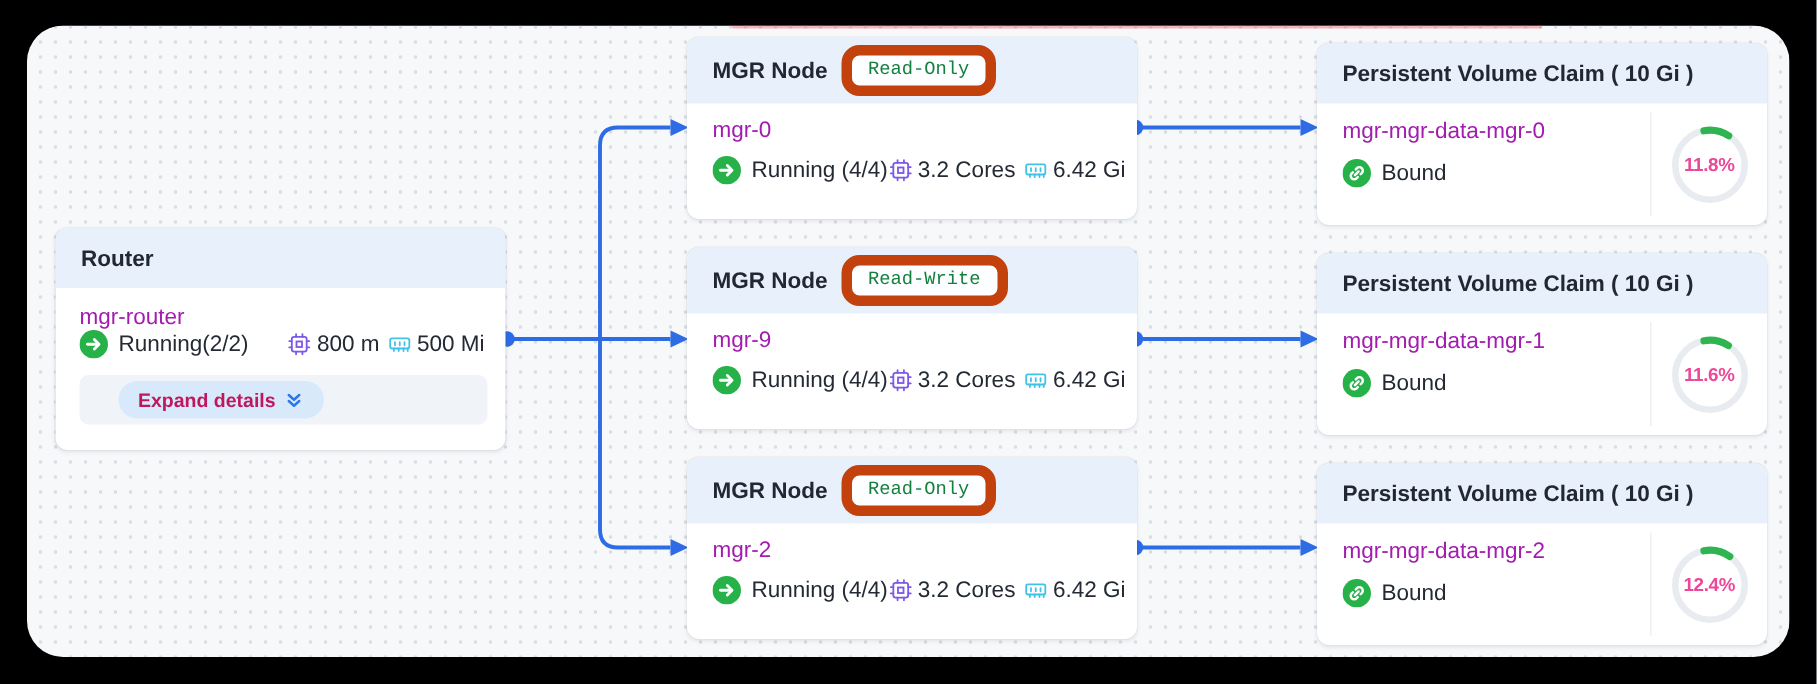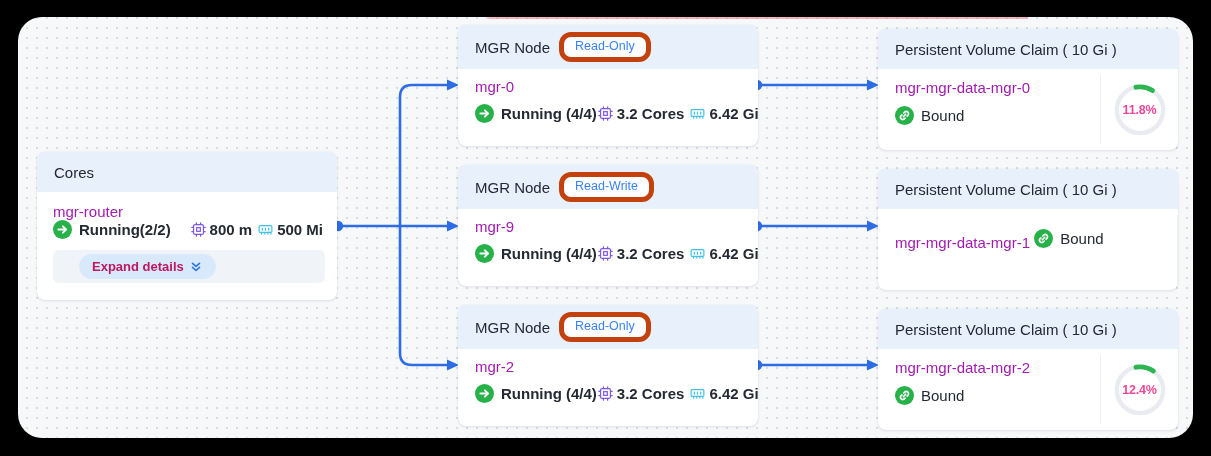--- a/index.html
+++ b/index.html
@@ -22,27 +22,27 @@
   svg.connectors{position:absolute;left:0;top:0;width:1175px;height:421px;pointer-events:none;}
 
   .card{
     position:absolute;width:300px;background:#fff;border-radius:8px;overflow:hidden;
     box-shadow:0 1px 3px rgba(25,39,62,.10), 0 0 1px rgba(25,39,62,.14);
     color:#242a33;font-size:15px;
   }
   .card-header{
     background:#e8f1fb;display:flex;align-items:center;gap:9px;padding:0 17px;
   }
-  .card-title{font-weight:400;font-size:15px;color:#222833;white-space:nowrap;}
+  .card-title{font-weight:700;font-size:15px;color:#222833;white-space:nowrap;}
   .badge{
-    font-size:12.5px;color:#3b82f6;border:5px solid #c2410c;border-radius:12px;
-    padding:2.5px 11px;background:#fdfeff;line-height:1.25;white-space:nowrap;
+    font-size:12.5px;color:#15803d;border:7px solid #c2410c;border-radius:12px;
+    padding:2.5px 11px;background:#fdfeff;line-height:1.25;white-space:nowrap;font-family:Liberation Mono, monospace;
   }
   .name-link{color:#a21caf;font-size:15px;text-decoration:none;cursor:pointer;display:inline-block;}
-  .status-row{display:flex;align-items:center;justify-content:space-between;font-weight:bold;}
+  .status-row{display:flex;align-items:center;justify-content:space-between;}
   .status{display:inline-flex;align-items:center;gap:7px;white-space:nowrap;}
   .resources{display:inline-flex;align-items:center;gap:3px;white-space:nowrap;}
   .resources .res-val{margin-right:2px;}
   .icon{display:inline-flex;flex:none;}
 
   
   .router-card{left:19px;top:135px;height:148px;}
   .router-card .card-header{height:40px;}
   .router-card .card-body{padding:11px 12px 0 16px;}
   .router-card .status-row{}
@@ -103,21 +103,21 @@
       <polygon points="441,209 429,203.4 429,214.6"></polygon>
       <polygon points="441,348 429,342.4 429,353.6"></polygon>
       <polygon points="861,68 849,62.4 849,73.6"></polygon>
       <polygon points="861,209 849,203.4 849,214.6"></polygon>
       <polygon points="861,348 849,342.4 849,353.6"></polygon>
     </g>
   </svg>
 
   <div class="card router-card">
     <div class="card-header">
-      <span class="card-title">Cores</span>
+      <span class="card-title">Router</span>
     </div>
     <div class="card-body">
       <a class="name-link">mgr-router</a>
       <div class="status-row">
         <span class="status">
           <span class="icon">
             <svg width="19" height="19" viewBox="0 0 20 20">
                 <circle cx="10" cy="10" r="10" fill="#27b149"></circle>
                 <path d="M5.6 10h7.6" stroke="#fff" stroke-width="2" stroke-linecap="round"></path>
                 <path d="M10.4 6.7 13.7 10l-3.3 3.3" stroke="#fff" stroke-width="2" fill="none" stroke-linecap="round" stroke-linejoin="round"></path>
@@ -323,20 +323,29 @@
                   <path d="M8.6 7.6H7.4a2.4 2.4 0 0 0 0 4.8h1.2"></path>
                   <path d="M11.4 7.6h1.2a2.4 2.4 0 0 1 0 4.8h-1.2"></path>
                   <path d="M8.2 10h3.6"></path>
                 </g>
               </svg>
           </span>
           <span>Bound</span>
         </div>
       </div>
       <div class="pvc-divider"></div>
+      <div class="pvc-right">
+        <div class="donut">
+          <svg width="54" height="54" viewBox="0 0 56 56">
+            <circle cx="28" cy="28" r="24" fill="none" stroke="#e8ebef" stroke-width="4.5"></circle>
+            <circle class="donut-arc" cx="28" cy="28" r="24" fill="none" stroke="#2eb551" stroke-width="5" stroke-linecap="round" transform="rotate(-100 28 28)" stroke-dasharray="17.492387895187967 150.79644737231007"></circle>
+          </svg>
+          <span class="donut-label">11.6%</span>
+        </div>
+      </div>
     </div>
   </div>
 
   <div class="card pvc row2">
     <div class="card-header">
       <span class="card-title">Persistent Volume Claim ( 10 Gi )</span>
     </div>
     <div class="card-body">
       <div class="pvc-left">
         <a class="name-link">mgr-mgr-data-mgr-2</a>

